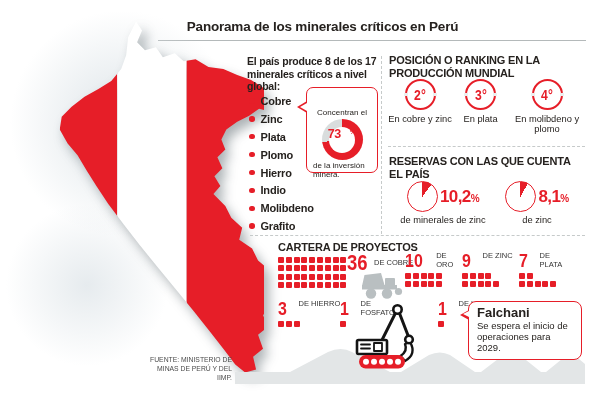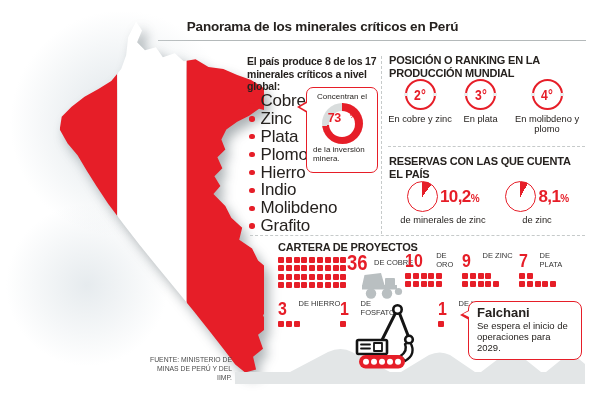--- a/index.html
+++ b/index.html
@@ -23,30 +23,30 @@
     background:radial-gradient(ellipse 55% 42% at 42% 30%,#dde4e8 0%,rgba(255,255,255,0) 70%),
                radial-gradient(ellipse 40% 30% at 30% 72%,#e6ebee 0%,rgba(255,255,255,0) 70%);}
   #map{left:26px;top:18px;width:238px;height:358px;filter:drop-shadow(5px 7px 6px rgba(70,85,92,.45));}
   .f-red{fill:var(--red);}
 
   
   #intro{left:247px;top:55px;width:140px;font-size:10.5px;font-weight:bold;line-height:1.2;letter-spacing:-.2px;}
   #mineral-list{left:249px;top:92px;list-style:none;}
   .mineral-item{display:flex;align-items:center;height:17.9px;}
   .dot{width:5.5px;height:5.5px;border-radius:50%;background:var(--red);margin-right:6px;flex:0 0 auto;}
-  .mtxt{font-size:17px;font-weight:normal;letter-spacing:-.2px;}
+  .mtxt{font-size:11px;font-weight:bold;letter-spacing:-.2px;}
 
   
   #callout{left:306px;top:87px;width:72px;height:86px;background:#fff;border:1.6px solid var(--red);
     border-radius:7px;text-align:center;z-index:2;}
   #callout .tail{position:absolute;left:-10px;top:13px;width:0;height:0;
     border-style:solid;border-width:6px 10px 6px 0;border-color:transparent var(--red) transparent transparent;}
   #callout .tail:after{content:"";position:absolute;left:3px;top:-4.5px;border-style:solid;
     border-width:4.5px 7.5px 4.5px 0;border-color:transparent #fff transparent transparent;}
-  .c-line1{font-size:8px;margin-top:4px;}
+  .c-line1{font-size:8px;margin-top:20px;}
   #donut{width:41px;height:41px;border-radius:50%;margin:2px auto 1px;position:relative;}
   #donut-hole{position:absolute;inset:7.5px;background:#fff;border-radius:50%;
     display:flex;align-items:flex-start;justify-content:center;gap:9px;}
   .donut-val{font-size:12.5px;font-weight:bold;color:var(--red);letter-spacing:-.5px;}
   .donut-pct{font-size:7.5px;font-weight:bold;color:var(--red);}
   .c-line2{font-size:8px;text-align:left;padding:0 6px;line-height:1.15;}
 
   
   #vdash{left:381px;top:56px;height:178px;border-left:1px dashed var(--dash);}
   #hdash1{left:388px;top:146px;width:197px;border-top:1px dashed var(--dash);}

